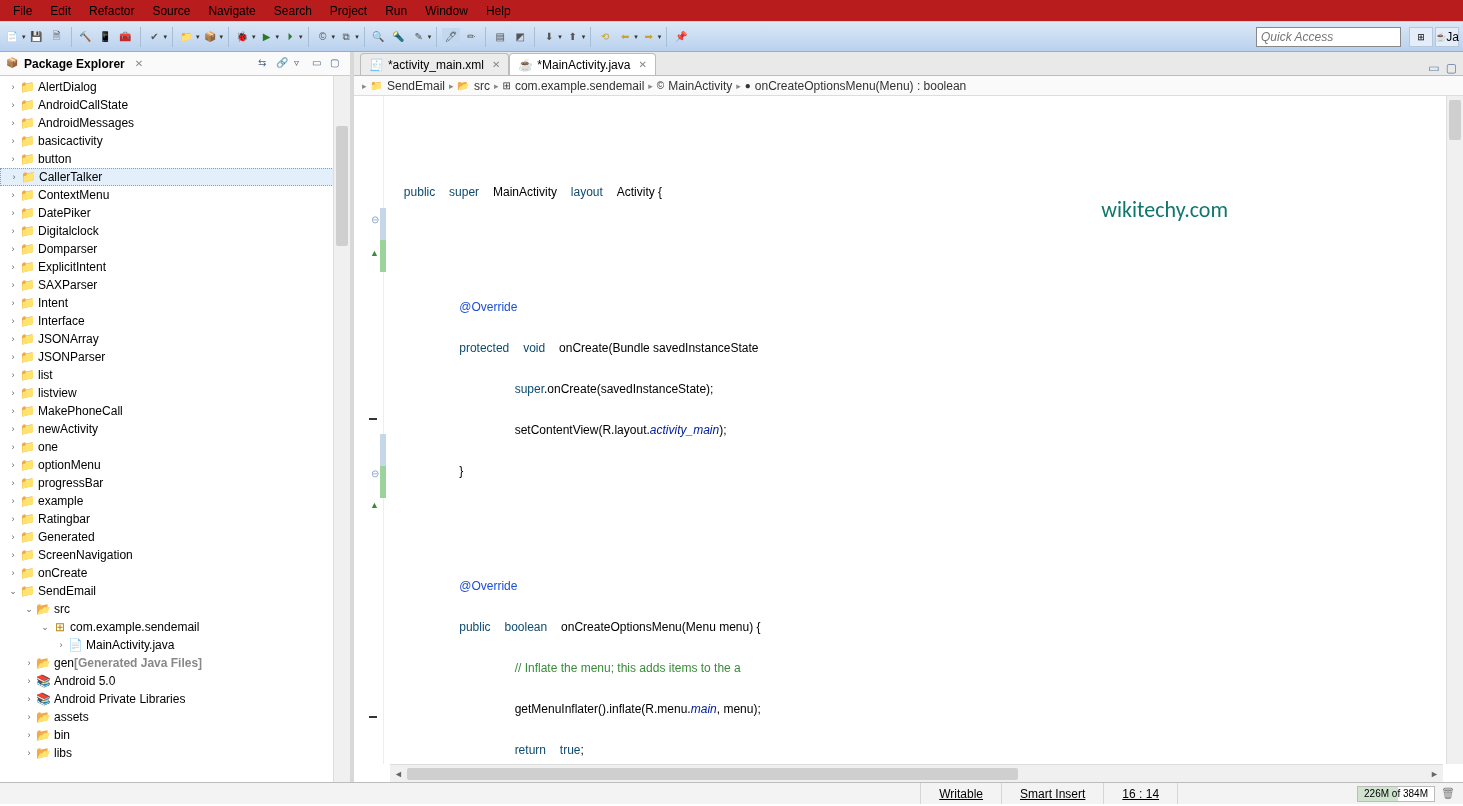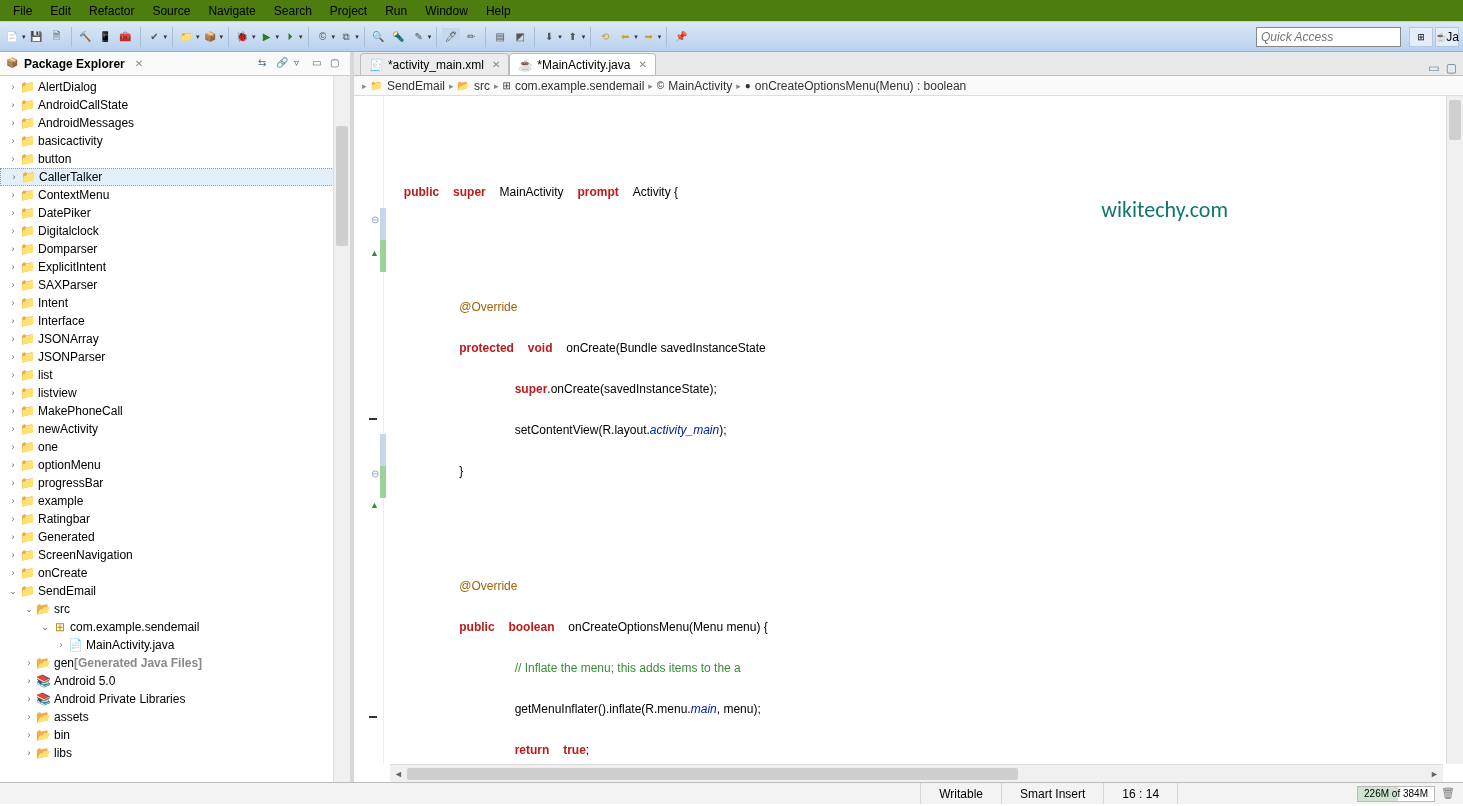--- a/index.html
+++ b/index.html
@@ -1,17 +1,17 @@
 <!DOCTYPE html>
 <html><head>
 <meta charset="utf-8">
 <style>
 * { margin:0; padding:0; box-sizing:border-box; font-family:"Segoe UI",Tahoma,sans-serif; font-size:12px; }
 html,body { width:1463px; height:806px; overflow:hidden; background:#fff; }
-.menubar { height:22px; display:flex; align-items:center; padding:0 4px; border-bottom:1px solid #d0d0d0; background:#4d7c0f; }
+.menubar { height:22px; display:flex; align-items:center; padding:0 4px; border-bottom:1px solid #d0d0d0; background:#b91c1c; }
 .menubar span { padding:2px 9px; cursor:default; }
 .toolbar { height:30px; background:linear-gradient(#dbe8f6,#b9d1ee); border-bottom:1px solid #9aaecb; display:flex; align-items:center; padding:0 4px; gap:2px; }
 .tb-ico { width:18px; height:18px; display:inline-flex; align-items:center; justify-content:center; font-size:10px; color:#555; }
 .tb-sep { width:1px; height:20px; background:#a8bdd6; margin:0 3px; }
 .tb-dd { font-size:7px; color:#333; margin-left:-2px; }
 .quick { margin-left:auto; width:145px; height:20px; border:1px solid #888; background:#fff; font-style:italic; color:#888; padding:2px 4px; }
 .persp { display:flex; gap:2px; margin-left:6px; }
 .persp .btn { width:24px; height:20px; border:1px solid #b5c7de; background:#e4edf8; display:flex; align-items:center; justify-content:center; font-size:9px; }
 
 .workbench { display:flex; height:730px; }
@@ -55,37 +55,37 @@
 .fold { position:absolute; left:17px; font-size:10px; color:#86a4c6; }
 .fold.f1{top:118px;} .fold.f2{top:372px;}
 .tri { position:absolute; left:16px; font-size:9px; color:#3a8b3a; }
 .tri.t1{top:152px;} .tri.t2{top:404px;}
 .dash { position:absolute; left:15px; width:8px; height:2px; background:#333; }
 .dash.d1{top:322px;} .dash.d2{top:620px;}
 
 .codebody { position:absolute; left:36px; right:20px; top:0; bottom:18px; overflow:hidden; white-space:pre; line-height:37px; }
 .hl { position:absolute; left:0; right:0; top:361px; height:37px; background:#eaf2fb; z-index:-1; }
 .codebody pre { font-family:Consolas,monospace; font-size:23px; }
-.kw { color:#b91c1c; font-weight:bold; }
-.ann-txt { color:#a16207; }
+.kw { color:#0c4a6e; font-weight:normal; }
+.ann-txt { color:#1d4ed8; }
 .field { color:#0020a0; font-style:italic; }
 .com { color:#3a8b3a; }
 .plain{color:#000;}
 
 .watermark { position:absolute; right:235px; top:100px; color:#0f766e; font-size:22px; font-family:Calibri,Arial,sans-serif; z-index:5; }
 
 .hscroll { position:absolute; left:36px; right:20px; bottom:0; height:18px; background:#f0f0f0; border-top:1px solid #ddd; display:flex; align-items:center; }
 .hscroll .ar { width:17px; height:16px; display:flex; align-items:center; justify-content:center; color:#666; font-size:9px; }
 .hscroll .trk { flex:1; position:relative; height:16px; }
 .hscroll .th { position:absolute; left:0; width:60%; top:2px; bottom:2px; background:#cfcfcf; border-radius:2px; }
 .vscroll { position:absolute; right:0; top:0; bottom:18px; width:17px; background:#f0f0f0; border-left:1px solid #ddd; }
 .vscroll .th { position:absolute; left:2px; right:2px; top:4px; height:40px; background:#cfcfcf; border-radius:2px; }
 
 .status { height:22px; border-top:1px solid #bcbcbc; background:#f3f3f3; display:flex; align-items:center; font-size:11px; }
-.status .cell { padding:0 18px; border-left:1px solid #d6d6d6; height:100%; display:flex; align-items:center; }
+.status .cell { padding:0 18px; border-left:1px solid #d6d6d6; height:100%; display:flex; align-items:center;text-decoration:underline; }
 .status .spacer { flex:1; }
 .status .mem { border:1px solid #bbb; height:16px; padding:0 6px; display:flex; align-items:center; background:linear-gradient(to right,#cfe3cf 53%,#fff 53%); font-size:10px; }
 .status .trash { width:16px; margin:0 6px; color:#777; font-size:11px; }
 </style>
 </head>
 <body>
 
 <div class="menubar" id="menubar">
     <span>File</span>
     <span>Edit</span>
@@ -416,21 +416,21 @@
       </div>
       <div class="ann">
           <div class="m m1"></div>
           <div class="m m2"></div>
           <div class="m m3"></div>
           <div class="m m4"></div>
         </div>
       <div class="watermark">wikitechy.com</div>
       <div class="codebody">
         <div class="hl"></div>
-<pre> <span class="kw">public</span> <span class="kw">super</span> <span class="plain">MainActivity</span> <span class="kw">prompt</span> <span class="plain">Activity {</span>
+<pre> <span class="kw">public</span> <span class="kw">super</span> <span class="plain">MainActivity</span> <span class="kw">layout</span> <span class="plain">Activity {</span>
 
 
      <span class="ann-txt">@Override</span>
      <span class="kw">protected</span> <span class="kw">void</span> <span class="plain">onCreate(Bundle savedInstanceState</span>
          <span class="kw">super</span><span class="plain">.onCreate(savedInstanceState);</span>
          <span class="plain">setContentView(R.layout.</span><span class="field">activity_main</span><span class="plain">);</span>
      <span class="plain">}</span>
 
 
      <span class="ann-txt">@Override</span>

